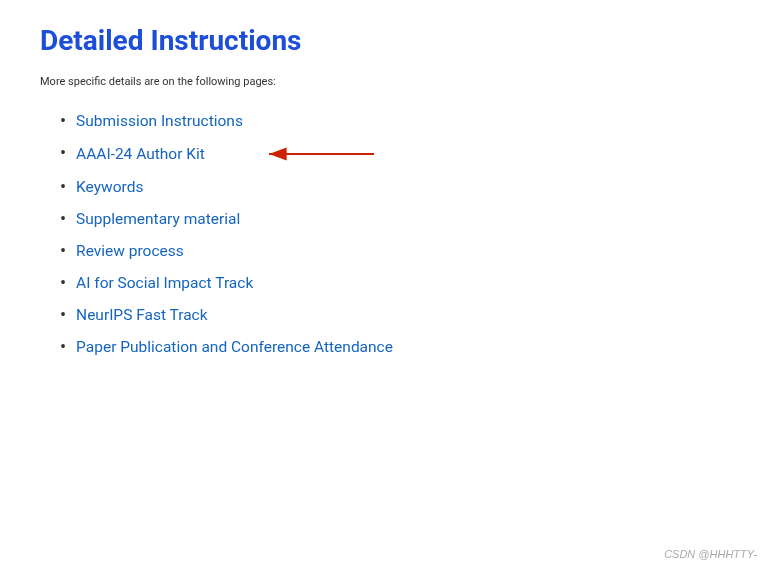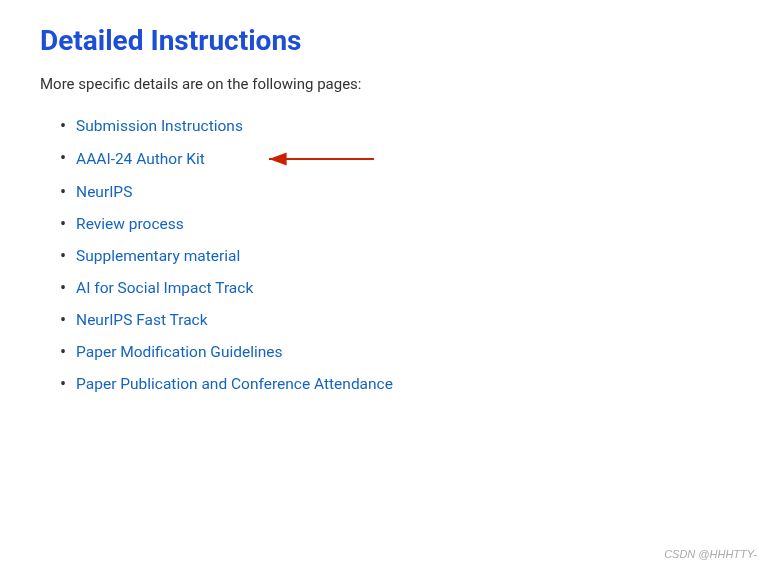--- a/index.html
+++ b/index.html
@@ -19,21 +19,21 @@
     }
 
     .page-title {
       font-size: 28px;
       font-weight: 700;
       color: #1d4ed8;
       margin-bottom: 18px;
     }
 
     .subtitle {
-      font-size: 15px;
+      font-size: 11px;
       color: #333333;
       margin-bottom: 24px;
     }
 
     .links-list {
       list-style: none;
       padding: 0;
       margin: 0 0 0 20px;
     }
 
@@ -105,35 +105,32 @@
             <marker id="arrowhead" markerWidth="8" markerHeight="6" refX="8" refY="3" orient="auto">
               <polygon points="0 0, 8 3, 0 6" fill="#cc2200"></polygon>
             </marker>
           </defs>
           <line x1="115" y1="10" x2="10" y2="10" stroke="#cc2200" stroke-width="2.2" marker-end="url(#arrowhead)"></line>
         </svg>
       </span>
     </span>
   </li>
   <li>
-    <a href="#">NeurIPS</a>
+    <a href="#">Keywords</a>
+  </li>
+  <li>
+    <a href="#">Supplementary material</a>
   </li>
   <li>
     <a href="#">Review process</a>
-  </li>
-  <li>
-    <a href="#">Supplementary material</a>
   </li>
   <li>
     <a href="#">AI for Social Impact Track</a>
   </li>
   <li>
     <a href="#">NeurIPS Fast Track</a>
-  </li>
-  <li>
-    <a href="#">Paper Modification Guidelines</a>
   </li>
   <li>
     <a href="#">Paper Publication and Conference Attendance</a>
   </li>
 </ul>
 
 <div class="watermark">CSDN @HHHTTY-</div>
 
 </body></html>

